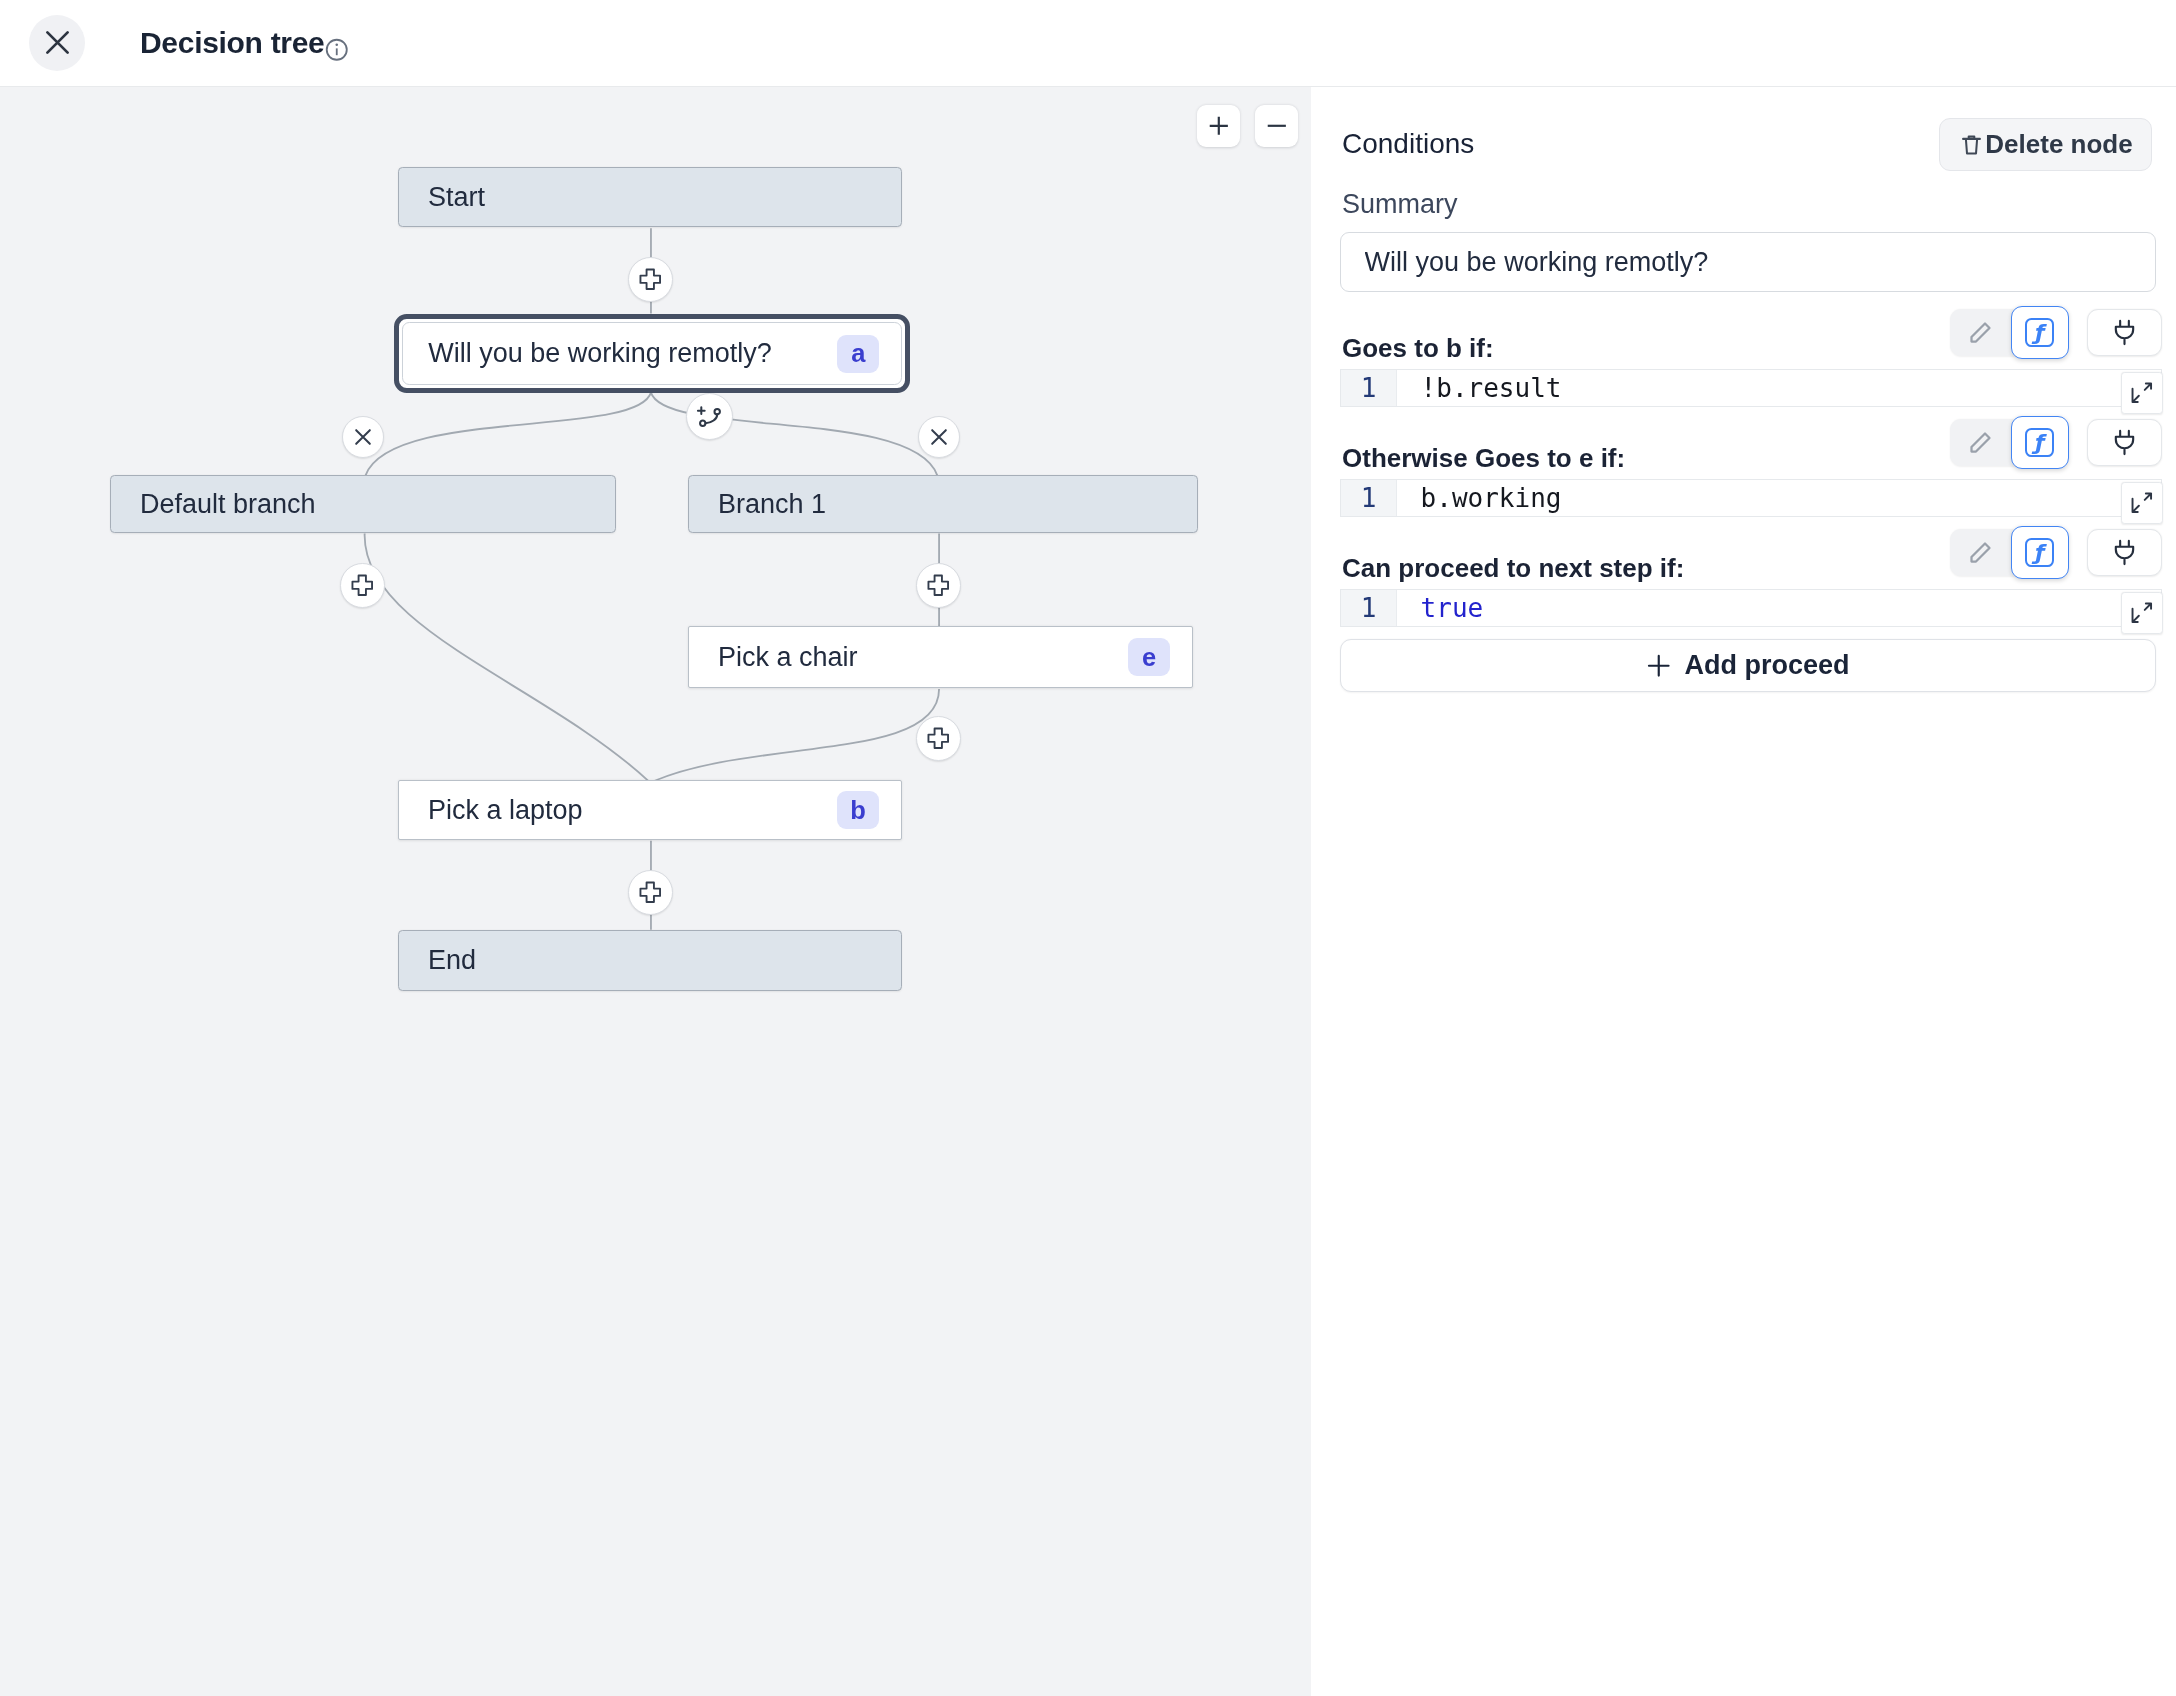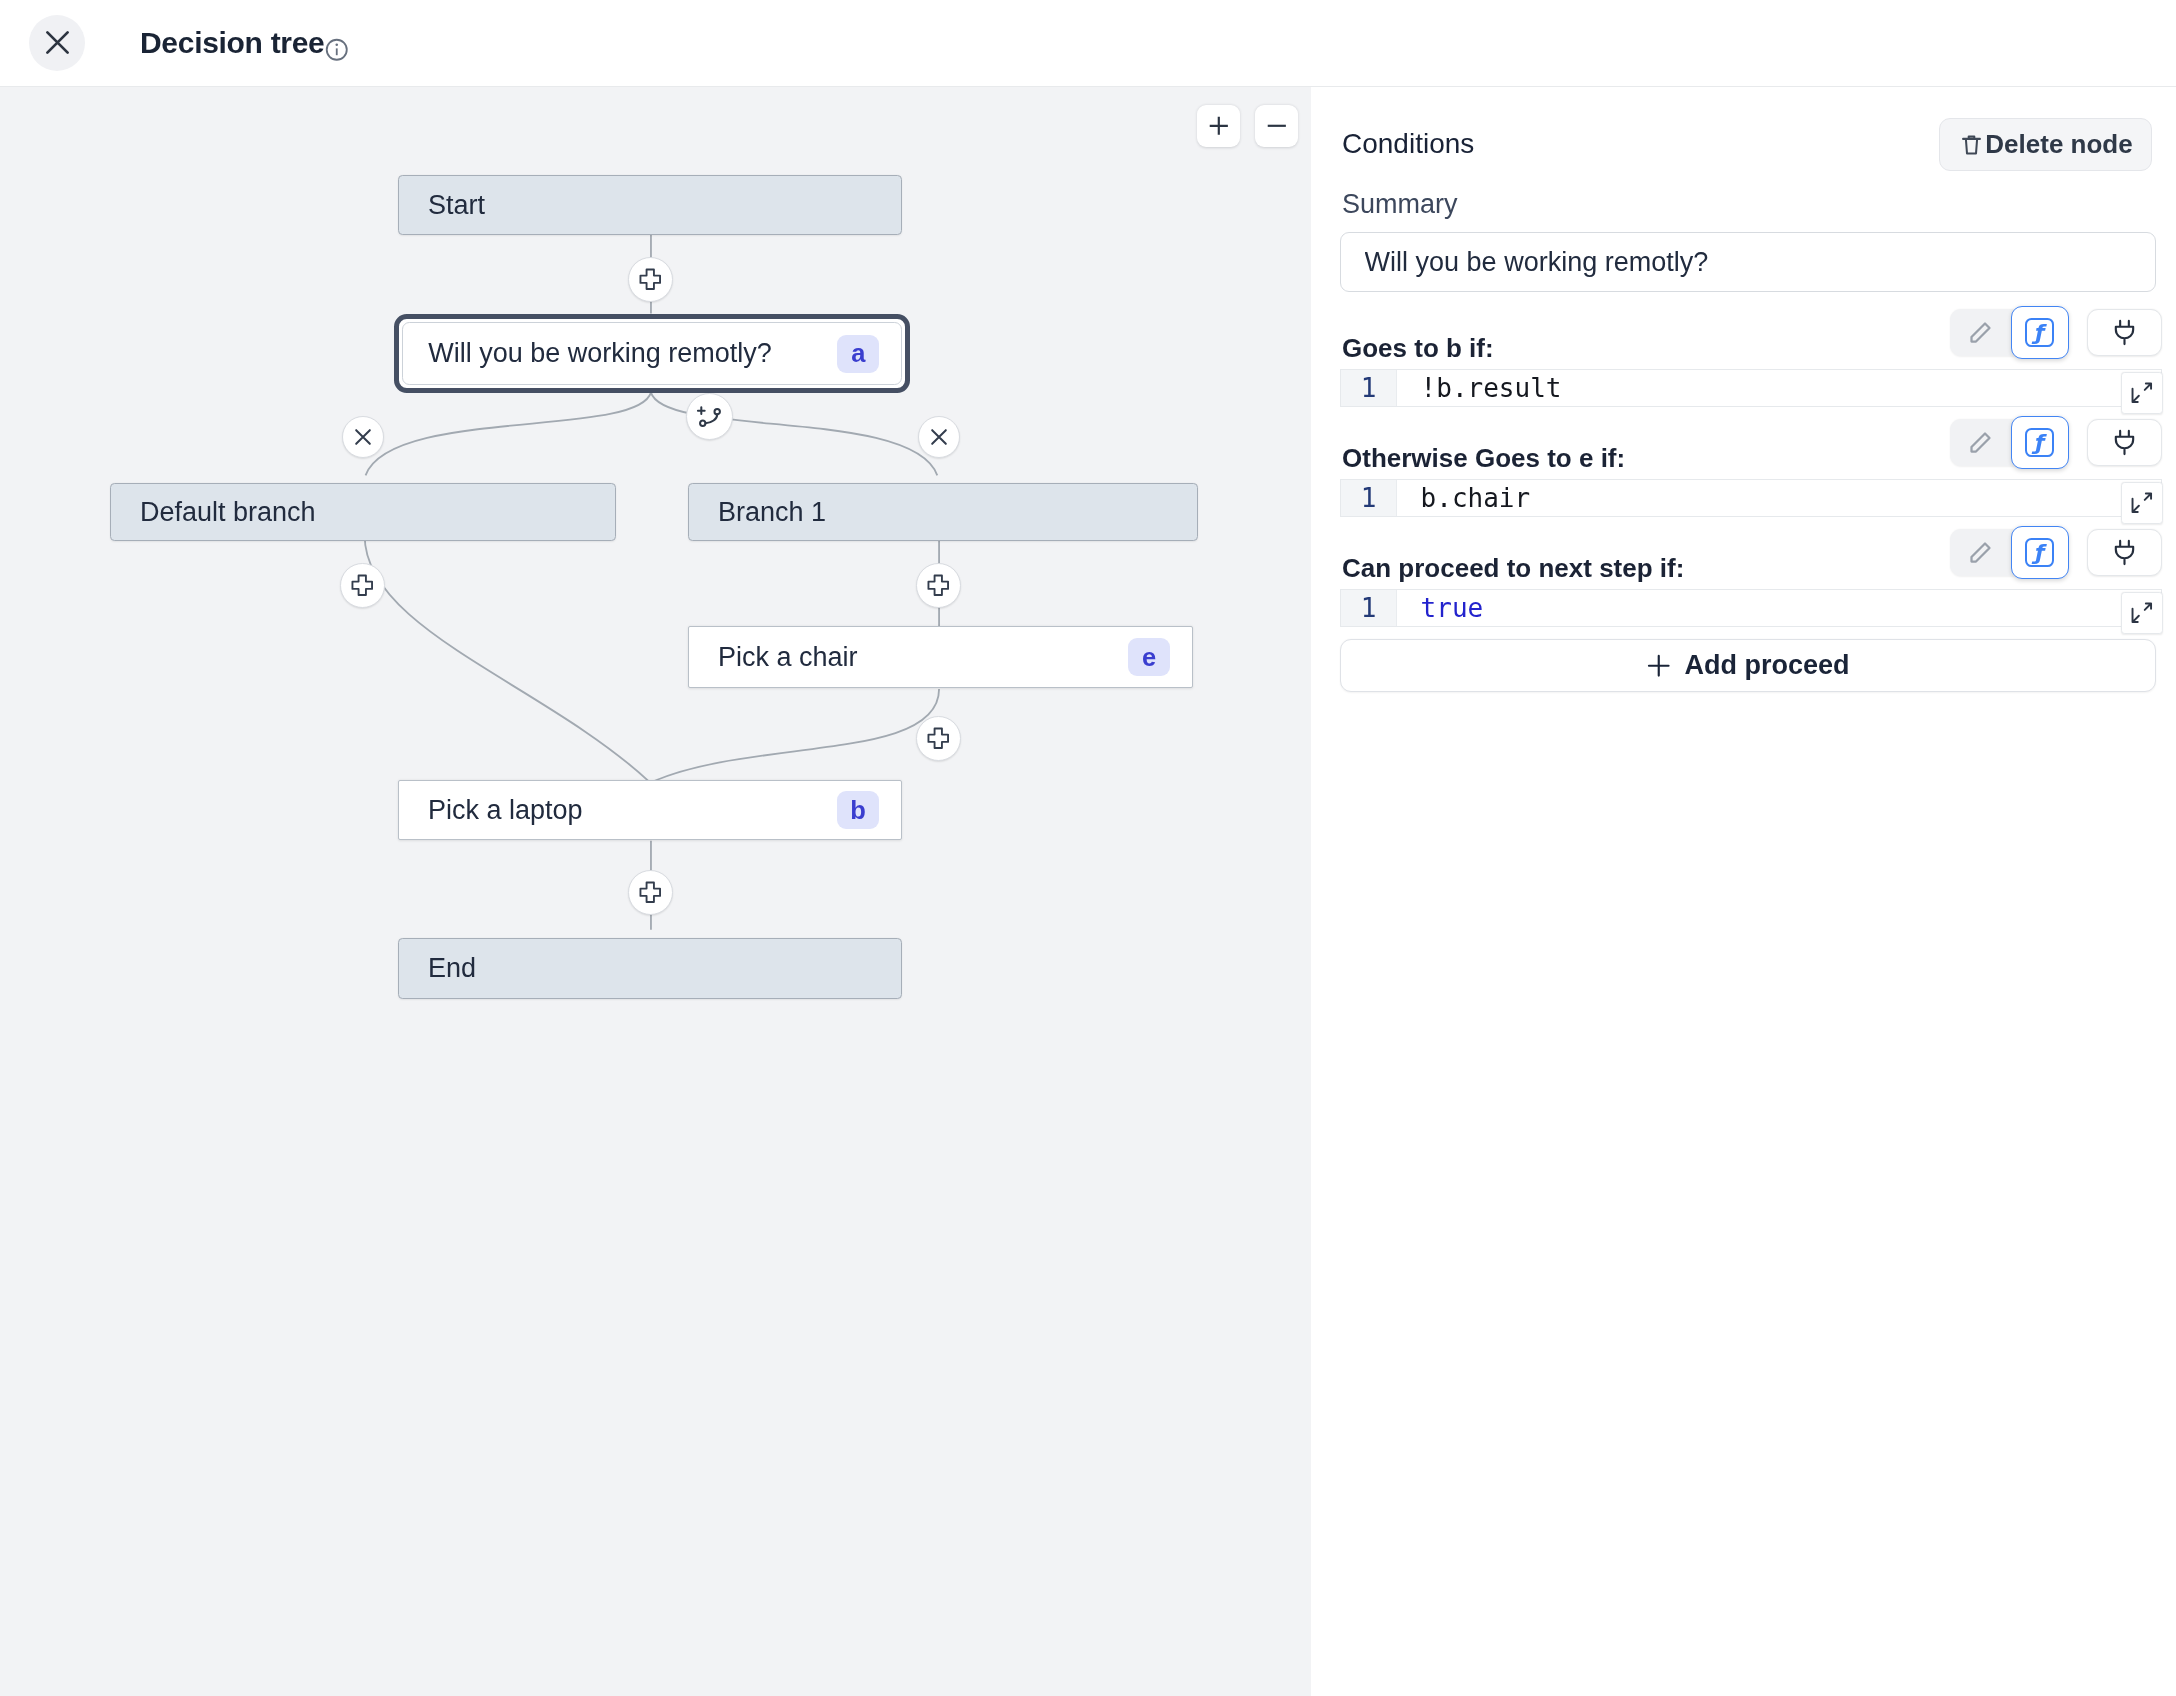--- a/index.html
+++ b/index.html
@@ -10,21 +10,21 @@
   .header{position:absolute;left:0;top:0;width:2177px;height:86px;background:#ffffff;border-bottom:1.8px solid #e8eaec;z-index:30;}
   .close-btn{position:absolute;left:29px;top:14.5px;width:56px;height:56px;border-radius:50%;background:#f0f1f4;display:flex;align-items:center;justify-content:center;cursor:pointer;}
   .app-title{position:absolute;left:104px;top:25.5px;font-size:30px;font-weight:700;color:#1a2435;letter-spacing:-0.3px;margin-left:36px;}
   .info-btn{position:absolute;left:324px;top:37px;width:25.5px;height:25.5px;display:flex;align-items:center;justify-content:center;}
 
   
   .canvas{position:absolute;left:0;top:86px;width:1311px;height:1610px;background:#f2f3f5;border-right:1.8px solid #e5e7ea;}
   .zoom-btn{position:absolute;width:43px;height:42px;background:#ffffff;border-radius:9px;box-shadow:0 0.9px 2.7px rgba(26,32,44,.16);display:flex;align-items:center;justify-content:center;cursor:pointer;z-index:5;}
 
   .node{position:absolute;display:flex;align-items:center;box-sizing:border-box;font-size:27px;color:#212b3e;padding-left:29px;z-index:3;}
-  .node-gray{background:#dde4eb;border:1.8px solid #a6aeb8;border-radius:4.5px;box-shadow:0 0.9px 1.8px rgba(0,0,0,.07);margin-top:8px;}
+  .node-gray{background:#dde4eb;border:1.8px solid #a6aeb8;border-radius:4.5px;box-shadow:0 0.9px 1.8px rgba(0,0,0,.07);}
   .node-white{background:#ffffff;border:1.8px solid #b9c0c8;border-radius:2px;box-shadow:0 0.9px 2.7px rgba(0,0,0,.09);}
   .node-sel-outer{position:absolute;box-sizing:border-box;border:5.5px solid #454f63;border-radius:12.7px;background:#ffffff;z-index:3;}
   .node-sel-inner{position:absolute;inset:2.7px;border:1.8px solid #ccd2d9;border-radius:7.3px;display:flex;align-items:center;padding-left:25.5px;box-sizing:border-box;font-size:27px;color:#212b3e;}
   .badge{position:absolute;right:22px;top:50%;transform:translateY(-50%);min-width:42px;height:38px;border-radius:9px;background:#dfe3fb;color:#3a3ecf;font-weight:700;font-size:25.5px;display:flex;align-items:center;justify-content:center;}
 
   .conn{position:absolute;background:#ffffff;border:1.8px solid #d9dce1;border-radius:50%;box-shadow:0 0.9px 1.8px rgba(0,0,0,.10);display:flex;align-items:center;justify-content:center;box-sizing:border-box;cursor:pointer;z-index:4;}
   .conn.c50{width:45px;height:45px;}
   .conn.c46{width:42px;height:42px;}
   .conn.c52{width:47px;height:47px;}
 
@@ -209,21 +209,21 @@
         <span class="fx-glyph">ƒ</span>
       </div>
   </div>
   <div class="plug-btn" style="top:419px">
     <svg width="27" height="27" viewBox="-14 -14 28 28" fill="none" stroke="#242d3c" stroke-width="2.2" stroke-linecap="round" stroke-linejoin="round">
       <path d="M-4.5,-12 V-6 M4.5,-12 V-6 M-9,-6 H9 V-3 C9,2.5 4.5,6 0,6 C-4.5,6 -9,2.5 -9,-3 Z M0,6 V12"></path>
     </svg>
   </div>
   <div class="code-row" style="top:479px">
     <div class="gutter">1</div>
-    <div class="code-text">b.chair</div>
+    <div class="code-text">b.working</div>
     <div class="expand-btn">
       <svg width="23.6" height="23.6" viewBox="-14 -14 28 28" fill="none" stroke="#2c3544" stroke-width="2.3" stroke-linecap="round">
           <path d="M3.5,-3.5 L11,-11 M11,-11 H4.8 M11,-11 V-4.8 M-3.5,3.5 L-11,11 M-11,11 H-4.8 M-11,11 V-4.8"></path>
         </svg>
     </div>
   </div>
 
   <div class="sec-label" style="top:553px">Can proceed to next step if:</div>
   <div class="seg-group" style="top:529px">
     <div class="seg-pencil">

